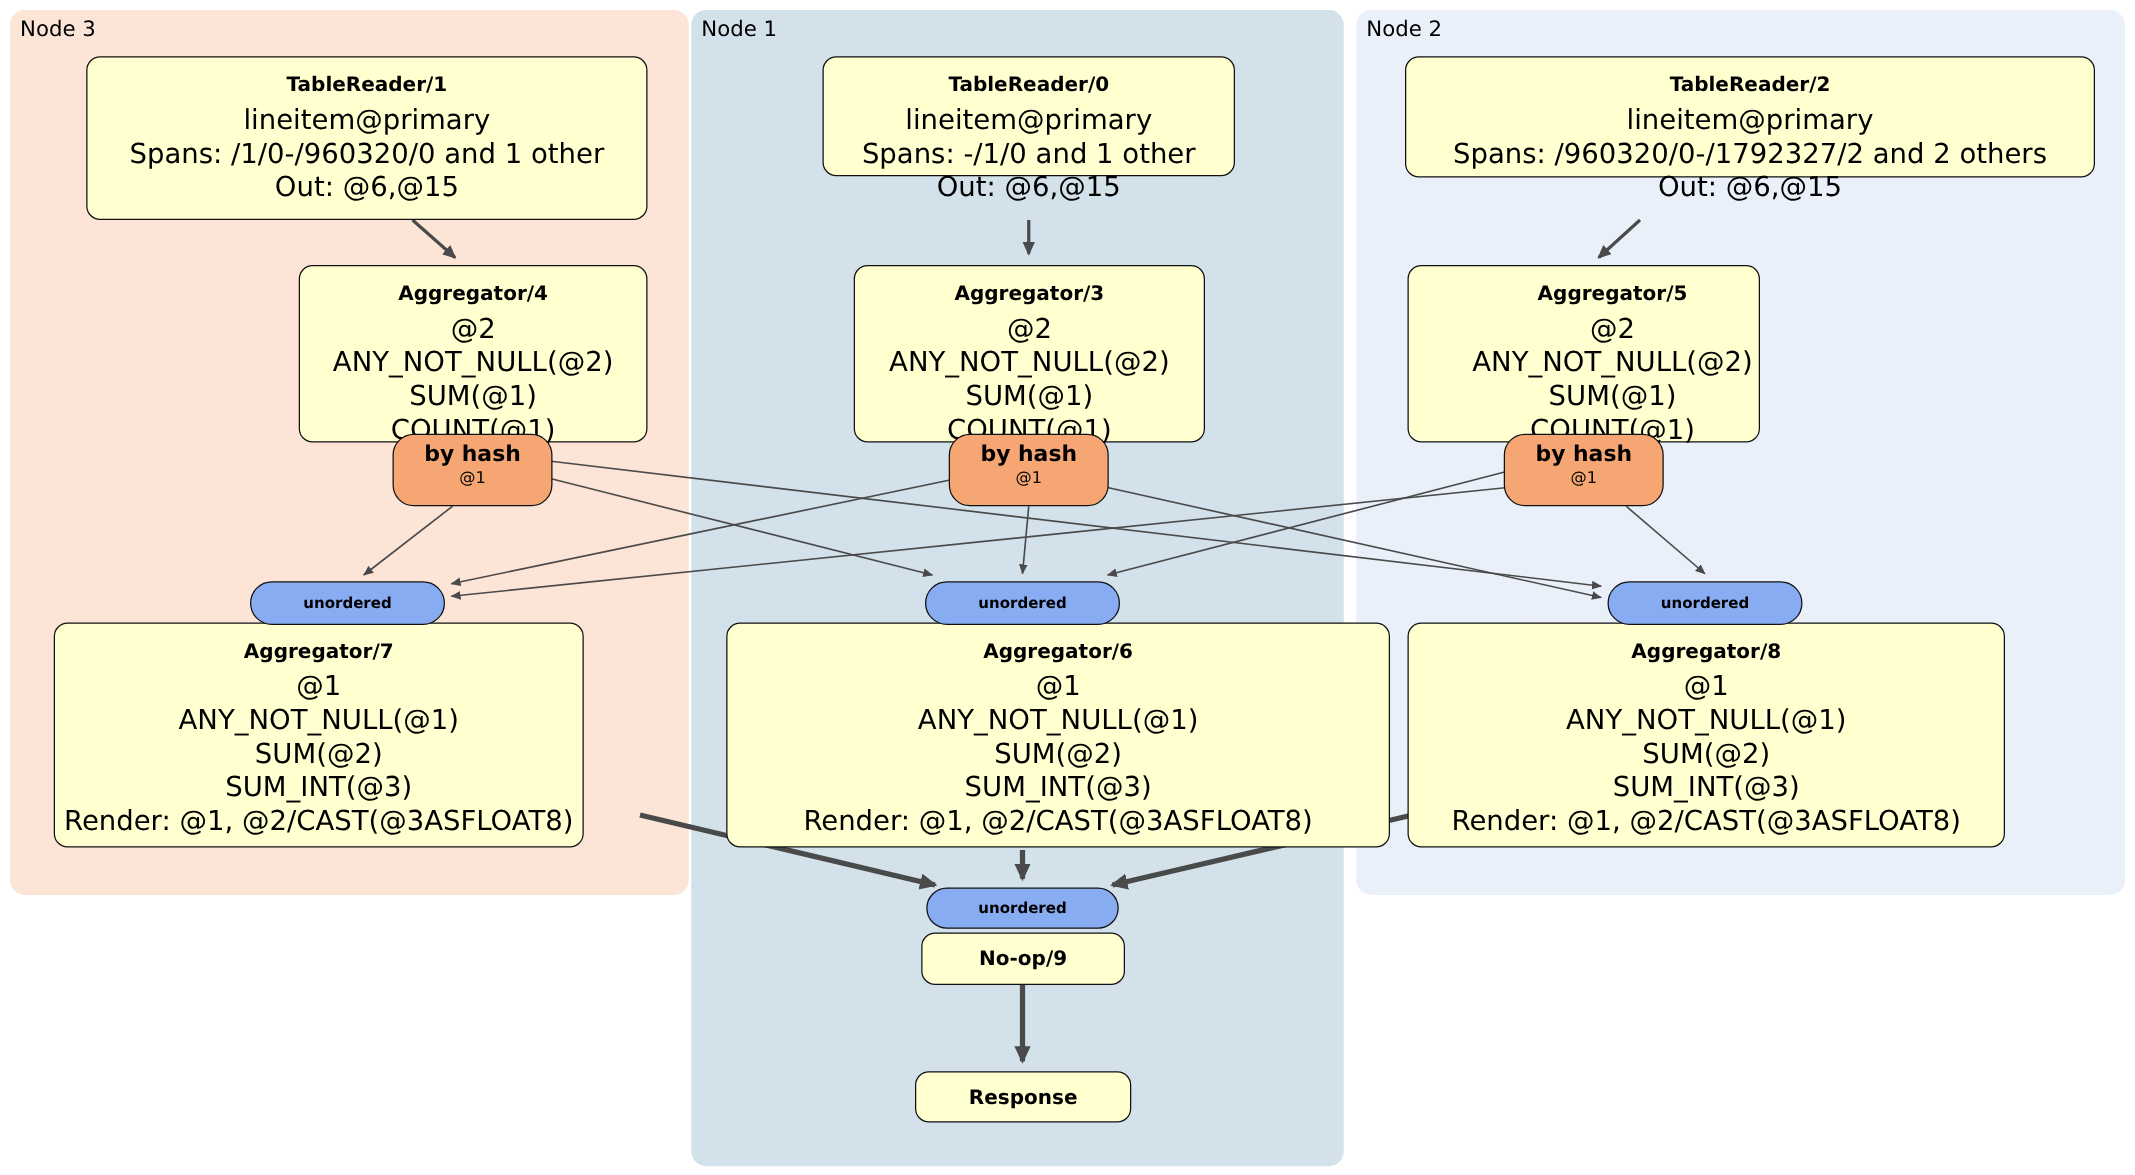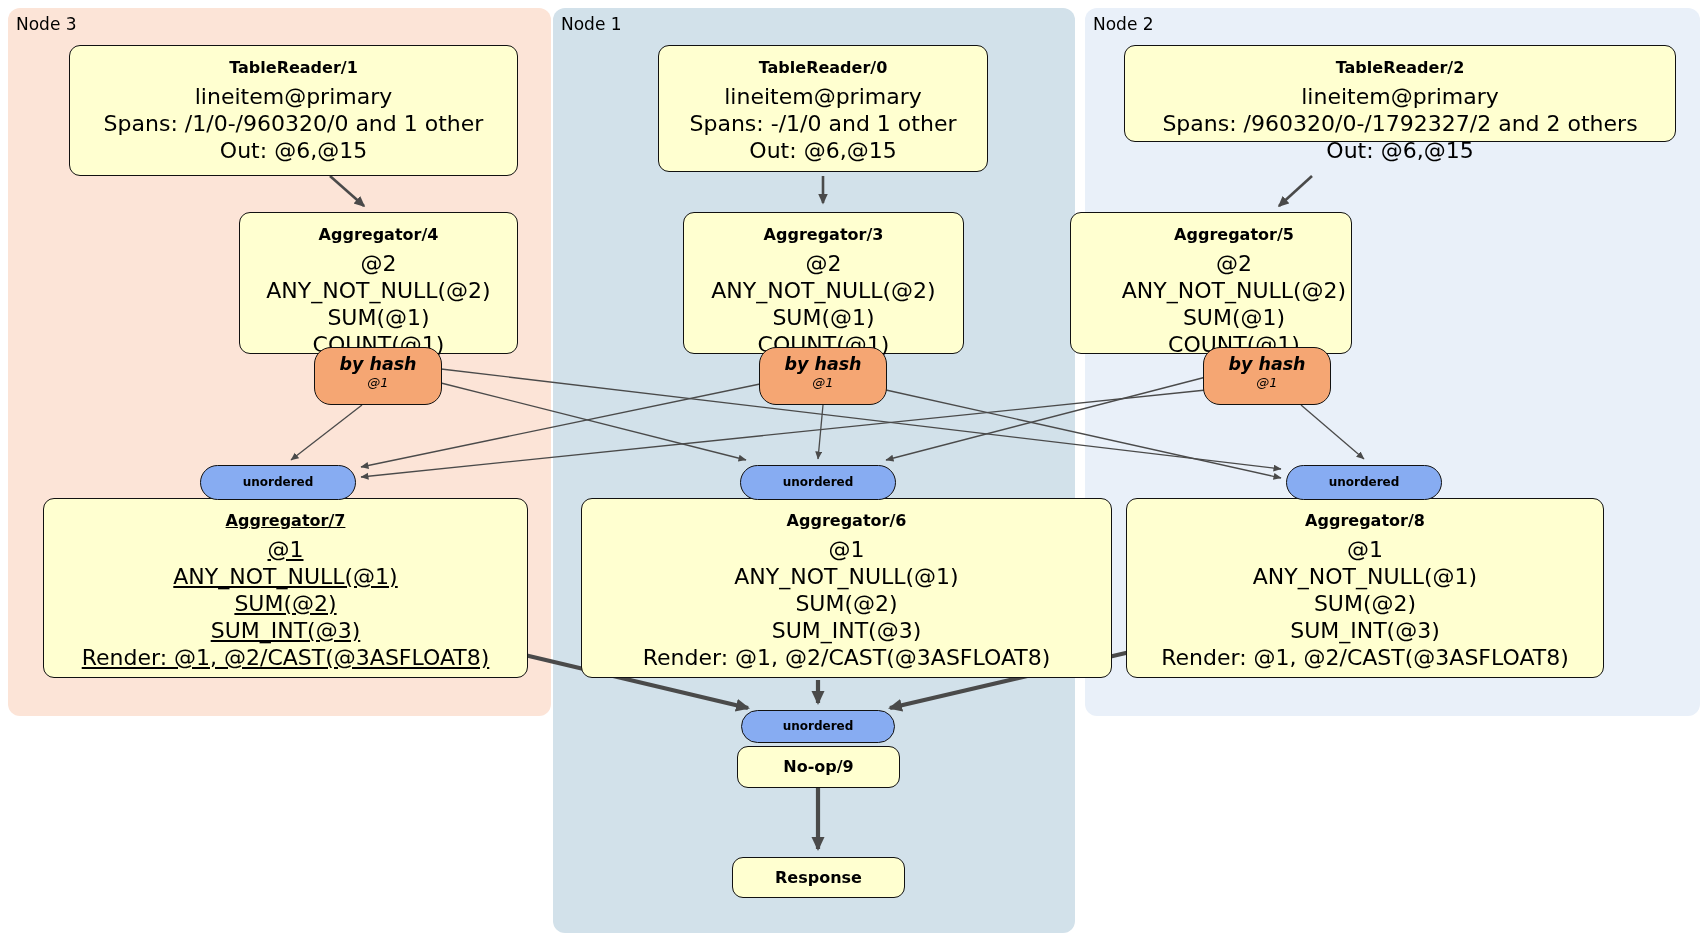--- a/index.html
+++ b/index.html
@@ -42,21 +42,20 @@
   .pbox .title { font-weight: bold; font-size: 16px; line-height: 30px; white-space: nowrap; }
   .pbox .bline { font-size: 22px; line-height: 27px; white-space: nowrap; }
   .badge {
     position: absolute; z-index: 4; box-sizing: border-box;
     border: 1.6px solid var(--border-color);
     text-align: center;
   }
   .hash-badge {
     background: var(--hash-badge-fill); border-radius: 17px;
     padding-top: 5px;
-    font-style: italic;
   }
   .hash-badge .hb-label { font-weight: bold; font-size: 17.5px; line-height: 22px; }
   .hash-badge .hb-detail { font-size: 13px; line-height: 15px; }
   .stream-badge {
     background: var(--stream-badge-fill); border-radius: 17.5px;
     font-weight: bold; font-size: 12px;
   }
   .title-only { padding-top: 0; display: flex; align-items: center; justify-content: center; }
   .title-only .title { line-height: 24px; }
 </style>
@@ -107,21 +106,21 @@
   <path class="edge-thick" d="M818,788 L818,849" marker-end="url(#arr-thick)"></path>
 </svg>
 
 <div class="pbox" style="left:69px; top:45px; width:449px; height:131px;">
   <div class="title">TableReader/1</div>
   <div class="bline">lineitem@primary</div>
   <div class="bline">Spans: /1/0-/960320/0 and 1 other</div>
   <div class="bline">Out: @6,@15</div>
 </div>
 
-<div class="pbox" style="left:658px; top:45px; width:330px; height:127px;">
+<div class="pbox" style="left:658px; top:45px; width:330px; height:96px;">
   <div class="title">TableReader/0</div>
   <div class="bline">lineitem@primary</div>
   <div class="bline">Spans: -/1/0 and 1 other</div>
   <div class="bline">Out: @6,@15</div>
 </div>
 
 <div class="pbox" style="left:1124px; top:45px; width:552px; height:97px;">
   <div class="title">TableReader/2</div>
   <div class="bline">lineitem@primary</div>
   <div class="bline">Spans: /960320/0-/1792327/2 and 2 others</div>
@@ -137,21 +136,21 @@
 </div>
 
 <div class="pbox" style="left:683px; top:212px; width:281px; height:142px;text-align:center;">
   <div class="title">Aggregator/3</div>
   <div class="bline">@2</div>
   <div class="bline">ANY_NOT_NULL(@2)</div>
   <div class="bline">SUM(@1)</div>
   <div class="bline">COUNT(@1)</div>
 </div>
 
-<div class="pbox" style="left:1070px; top:212px; width:282px; height:142px;padding-left:46px;">
+<div class="pbox" style="left:1126px; top:212px; width:282px; height:142px;padding-left:46px;">
   <div class="title">Aggregator/5</div>
   <div class="bline">@2</div>
   <div class="bline">ANY_NOT_NULL(@2)</div>
   <div class="bline">SUM(@1)</div>
   <div class="bline">COUNT(@1)</div>
 </div>
 
 <div class="badge hash-badge" style="left:314px; top:347px; width:128px; height:58px;">
   <div class="hb-label">by hash</div>
   <div class="hb-detail">@1</div>
@@ -162,21 +161,21 @@
 </div>
 <div class="badge hash-badge" style="left:1203px; top:347px; width:128px; height:58px;">
   <div class="hb-label">by hash</div>
   <div class="hb-detail">@1</div>
 </div>
 
 <div class="badge stream-badge" style="left:200px; top:465px; width:156px; height:35px; line-height:32px;">unordered</div>
 <div class="badge stream-badge" style="left:740px; top:465px; width:156px; height:35px; line-height:32px;">unordered</div>
 <div class="badge stream-badge" style="left:1286px; top:465px; width:156px; height:35px; line-height:32px;">unordered</div>
 
-<div class="pbox" style="left:43px; top:498px; width:485px; height:180px;text-decoration:underline;">
+<div class="pbox" style="left:43px; top:498px; width:424px; height:180px;">
   <div class="title">Aggregator/7</div>
   <div class="bline">@1</div>
   <div class="bline">ANY_NOT_NULL(@1)</div>
   <div class="bline">SUM(@2)</div>
   <div class="bline">SUM_INT(@3)</div>
   <div class="bline">Render: @1, @2/CAST(@3ASFLOAT8)</div>
 </div>
 
 <div class="pbox" style="left:581px; top:498px; width:531px; height:180px;">
   <div class="title">Aggregator/6</div>

